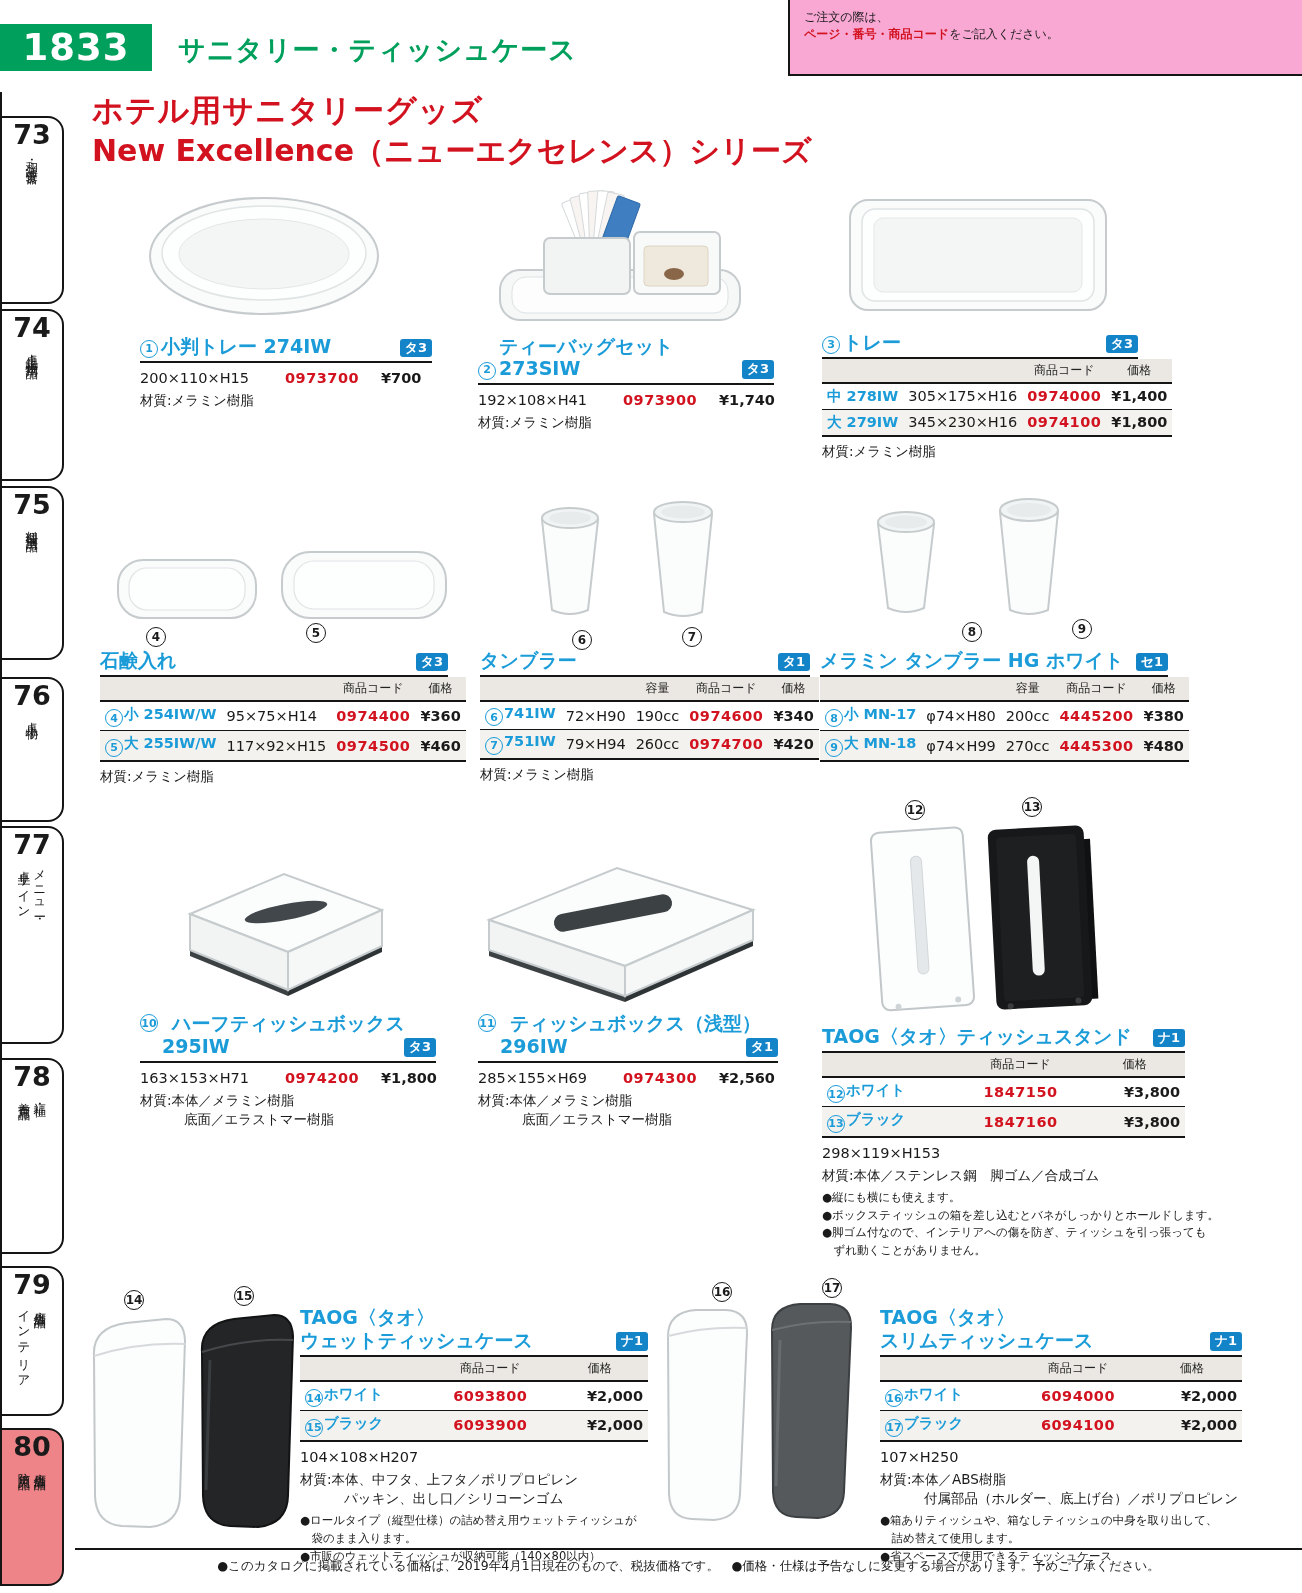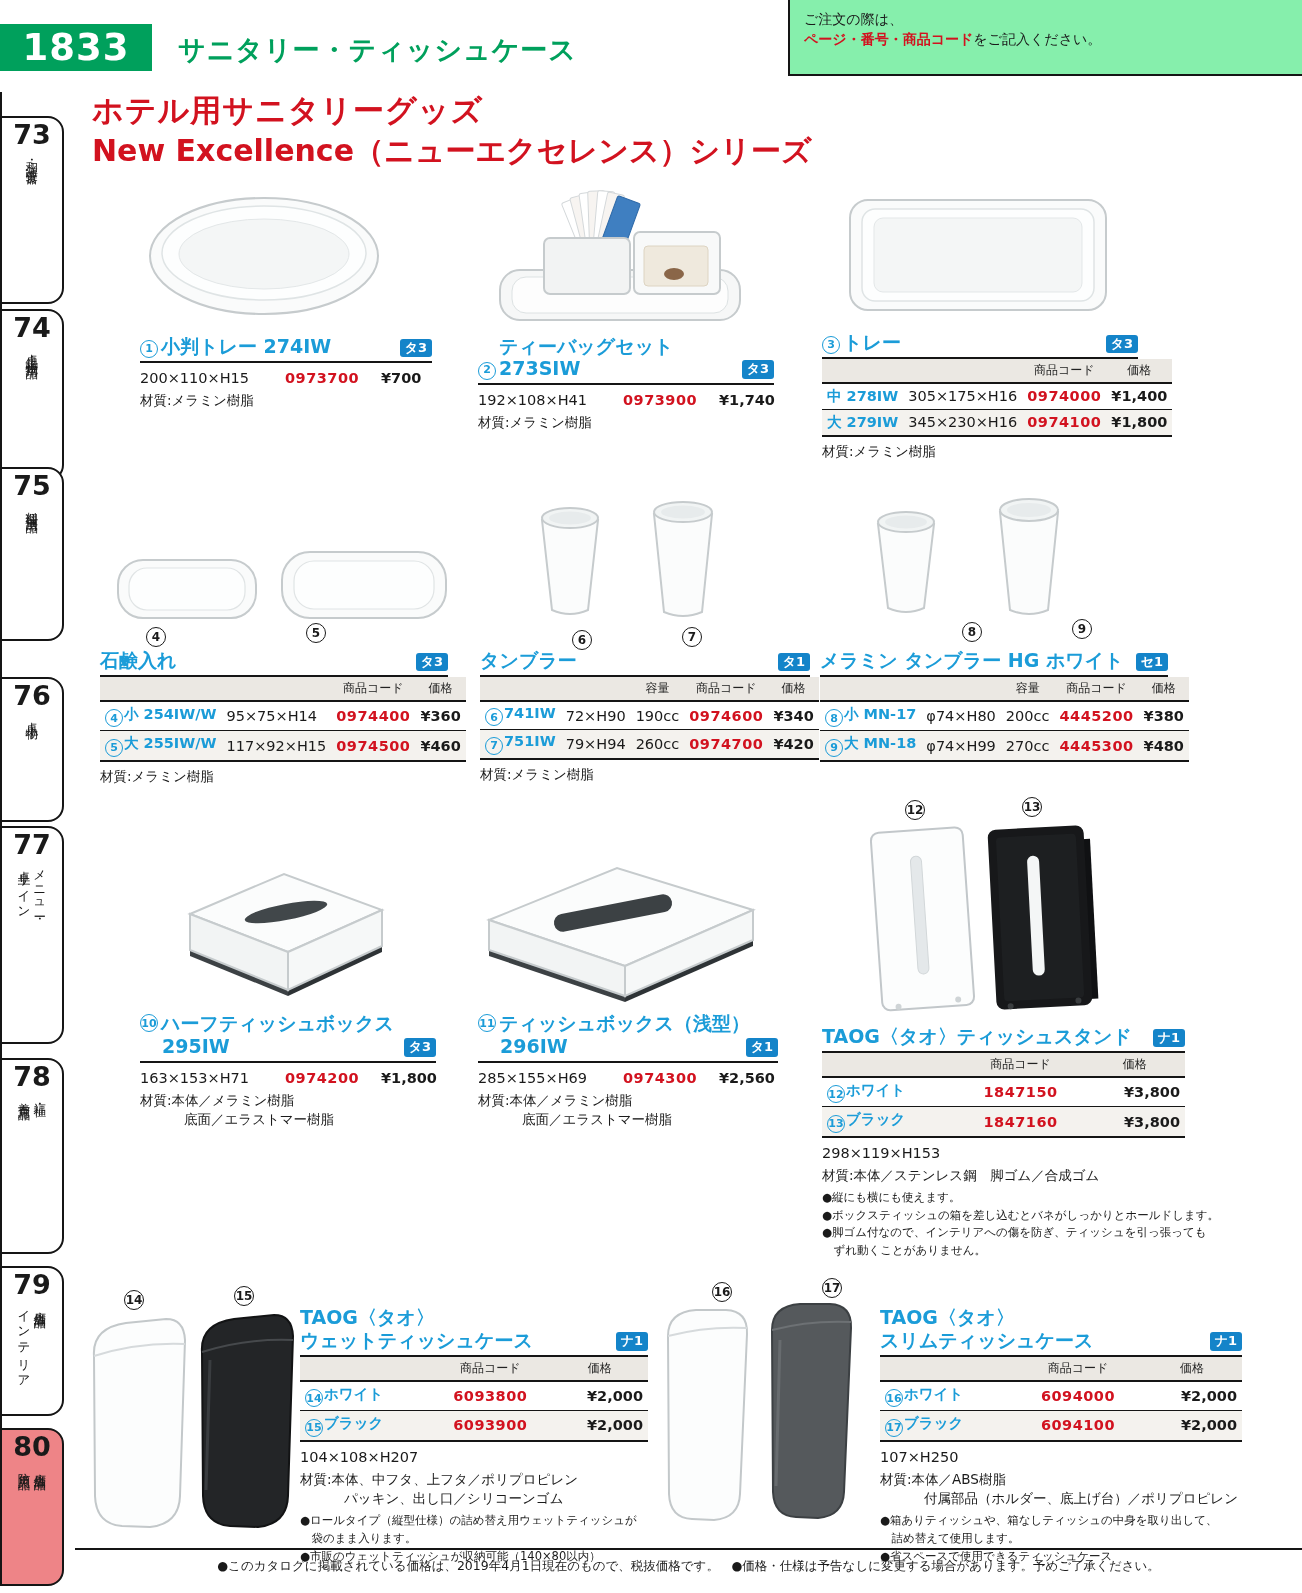--- a/index.html
+++ b/index.html
@@ -12,41 +12,41 @@
     --beige:#ebe8e3;
     --tint:#f4f2ee;
   }
   html,body{margin:0;padding:0;background:#fff;}
   .page{position:relative;width:1302px;height:1593px;background:#fff;overflow:hidden;
         font-family:"DejaVu Sans",sans-serif;color:var(--ink);}
   
   .hdr-green{position:absolute;left:0;top:24px;width:152px;height:47px;background:var(--green);
     color:#fff;font-size:37px;font-weight:bold;display:flex;align-items:center;justify-content:center;letter-spacing:1px;}
   .hdr-title{position:absolute;left:178px;top:32px;font-size:27px;font-weight:bold;color:var(--green);letter-spacing:1px;}
-  .order-box{position:absolute;left:788px;top:0;width:514px;height:76px;background:#86efac;
+  .order-box{position:absolute;left:788px;top:0;width:514px;height:76px;background:#f9a8d4;
     border-left:2px solid var(--line);border-bottom:2px solid var(--line);box-sizing:border-box;
-    padding:9px 0 0 14px;font-size:14px;line-height:1.45;}
+    padding:9px 0 0 14px;font-size:12px;line-height:1.45;}
   .order-box .red{color:var(--red);font-weight:bold;}
   
   .h-main{position:absolute;left:92px;top:90px;font-size:31px;font-weight:bold;color:var(--red);letter-spacing:1px;}
   .h-sub{position:absolute;left:92px;top:131px;font-size:30px;font-weight:bold;color:var(--red);}
   
   .edge{position:absolute;left:0;top:92px;width:2px;height:1460px;background:var(--line);}
   .tab{position:absolute;left:0;width:64px;background:#fff;border:2px solid var(--line);
     border-radius:0 16px 16px 0;box-sizing:border-box;display:flex;flex-direction:column;align-items:center;padding-top:3px;}
   .tab .num{font-size:27px;font-weight:bold;line-height:1.05;}
   .tab .vlabel{writing-mode:vertical-rl;text-orientation:upright;white-space:pre-line;
     font-size:12.5px;line-height:1.25;letter-spacing:2px;margin-top:2px;}
   .tab.active{background:#ee8487;}
   
   .pb{position:absolute;box-sizing:border-box;}
   .ptitle{display:flex;align-items:flex-end;gap:3px;border-bottom:2.5px solid var(--line);
     padding-bottom:3px;color:var(--blue);font-weight:bold;font-size:19px;line-height:1.15;}
   .t2line{border-bottom:2.5px solid var(--line);color:var(--blue);font-weight:bold;font-size:19px;line-height:1.2;padding-bottom:3px;}
-  .t2line .line1{display:flex;align-items:center;gap:3px;}
+  .t2line .line1{display:flex;align-items:center;gap:14px;}
   .t2line .line2{display:flex;align-items:flex-end;gap:3px;}
   .t2line .line2.ind{padding-left:22px;}
   .grow{flex:1;}
   .badge{background:var(--badge);color:#fff;font-size:13px;font-weight:bold;padding:2px 5px;
     border-radius:3px;line-height:1.1;margin-bottom:1px;white-space:nowrap;}
   .cnum{display:inline-flex;align-items:center;justify-content:center;width:18px;height:18px;
     border:1.5px solid currentColor;border-radius:50%;font-size:11px;font-weight:bold;flex:none;box-sizing:border-box;}
   .inum{position:absolute;color:var(--ink);width:20px;height:20px;font-size:12px;background:#fff;}
   .det{display:flex;align-items:baseline;margin-top:7px;font-size:14.5px;}
   .det .sz{min-width:145px;}
@@ -97,21 +97,21 @@
 
   <div class="edge"></div>
   <div class="tab" style="top:116px;height:188px;">
     <span class="num">73</span>
     <span class="vlabel">和・洋・中食器</span>
     </div>
   <div class="tab" style="top:309px;height:172px;">
     <span class="num">74</span>
     <span class="vlabel">卓上鍋・焼物用品</span>
     </div>
-  <div class="tab" style="top:467px;height:174px;align-items:center;">
+  <div class="tab" style="top:486px;height:174px;align-items:center;">
     <span class="num">75</span>
     <span class="vlabel">料理演出用品</span>
     </div>
   <div class="tab" style="top:665px;height:145px;margin-top:12px;">
     <span class="num">76</span>
     <span class="vlabel">卓上小物</span>
     </div>
   <div class="tab" style="top:826px;height:218px;">
     <span class="num">77</span>
     <span class="vlabel">メニュー・

